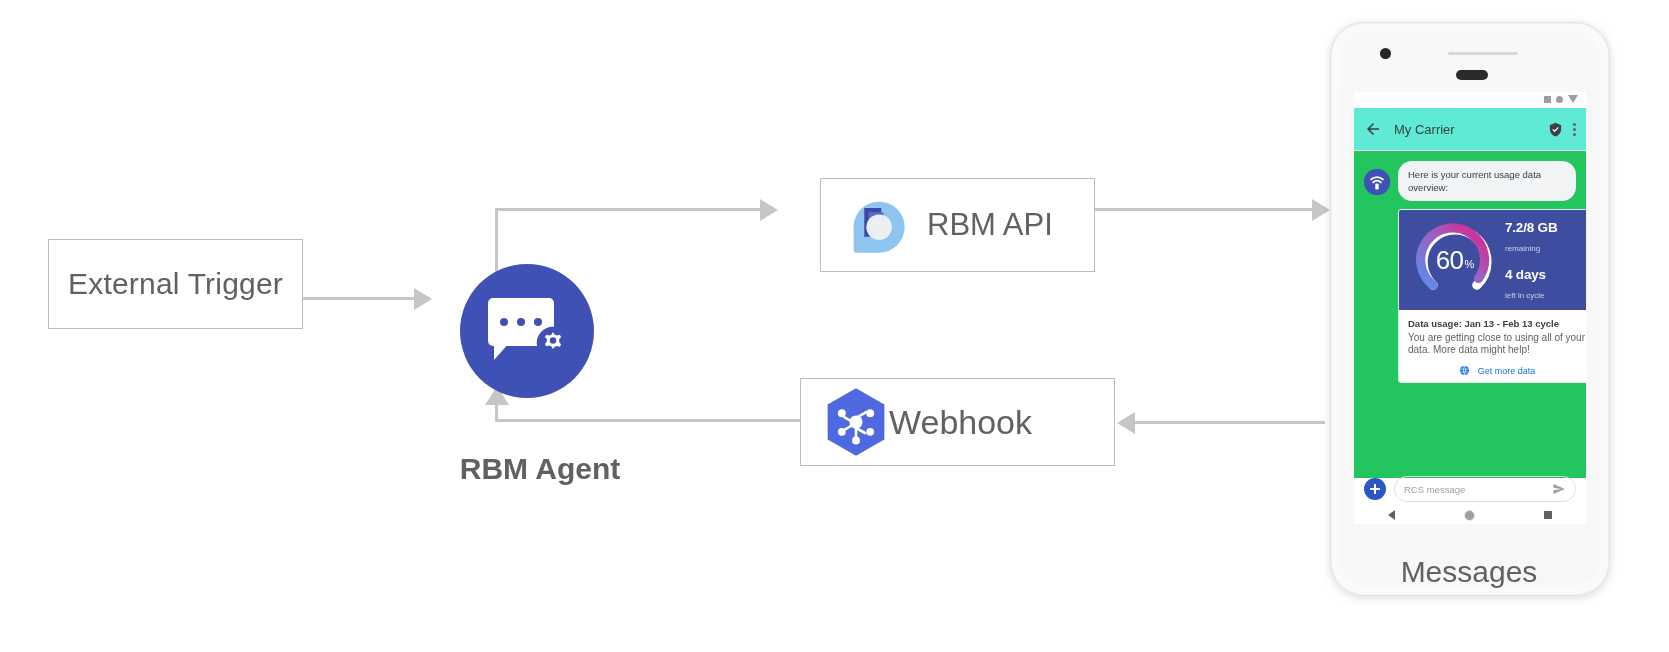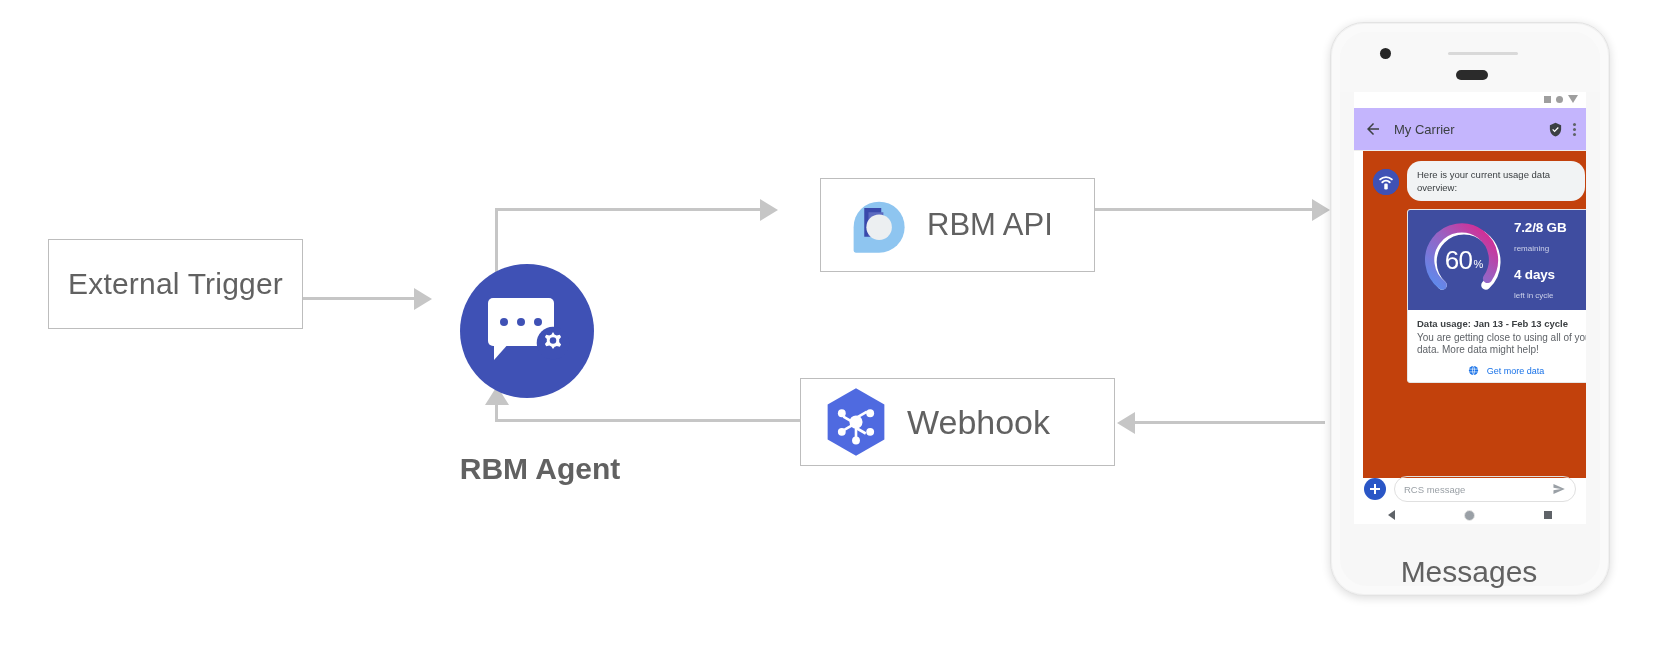--- a/index.html
+++ b/index.html
@@ -24,21 +24,21 @@
   
   #external-trigger{left:48px;top:239px;width:255px;height:90px;justify-content:center;}
   #external-trigger .node-label{font-size:30px;letter-spacing:.2px;}
 
   
   #rbm-api-box{left:820px;top:178px;width:275px;height:94px;padding-left:22px;}
   #rbm-api-box .node-label{font-size:31px;margin-left:16px;}
 
   
   #webhook-box{left:800px;top:378px;width:315px;height:88px;padding-left:22px;}
-  #webhook-box .node-label{font-size:34px;margin-left:18px;}
+  #webhook-box .node-label{font-size:34px;}
 
   
   #rbm-agent{
     position:absolute;left:460px;top:264px;width:134px;height:134px;
     border-radius:50%;background:#3f51b5;
   }
   #rbm-agent-label{
     position:absolute;left:440px;top:452px;width:200px;text-align:center;
     font-size:30px;font-weight:700;color:#616161;
   }
@@ -103,32 +103,32 @@
   }
   #status-bar{
     position:absolute;right:8px;top:3px;display:flex;align-items:center;gap:5px;
   }
   .st-sq{width:7px;height:7px;background:#9e9e9e;}
   .st-ci{width:7px;height:7px;border-radius:50%;background:#9e9e9e;}
   .st-tri{width:0;height:0;border-left:5px solid transparent;border-right:5px solid transparent;border-top:8px solid #9e9e9e;}
 
   #app-bar{
     position:absolute;left:0;top:16px;width:100%;height:42px;
-    display:flex;align-items:center;background:#c4b5fd;
+    display:flex;align-items:center;background:#5eead4;
     border-bottom:1px solid #eeeeee;
   }
   #app-bar .back{margin-left:10px;width:18px;height:18px;}
   #app-bar .title{
     margin-left:12px;font-size:13px;color:#3c4043;font-weight:400;flex:1;
   }
   #app-bar .shield{margin-right:10px;width:15px;height:15px;}
   #app-bar .kebab{margin-right:10px;display:flex;flex-direction:column;gap:2px;}
   #app-bar .kebab i{width:3px;height:3px;border-radius:50%;background:#5f6368;display:block;}
 
-  #thread{position:absolute;left:9px;top:59px;width:100%;bottom:46px;background:#c2410c;padding-top:10px;box-sizing:border-box;}
+  #thread{position:absolute;left:0;top:59px;width:100%;bottom:46px;background:#22c55e;padding-top:10px;box-sizing:border-box;}
 
   .msg-row{display:flex;align-items:flex-start;padding:0 10px;}
   .avatar{
     width:26px;height:26px;border-radius:50%;background:#3f51b5;flex:0 0 26px;
     margin-top:8px;position:relative;
   }
   .bubble-txt{
     margin-left:8px;background:#f1f3f4;border-radius:14px;padding:7px 10px;
     font-size:9.5px;line-height:13px;color:#3c4043;max-width:175px;
   }

